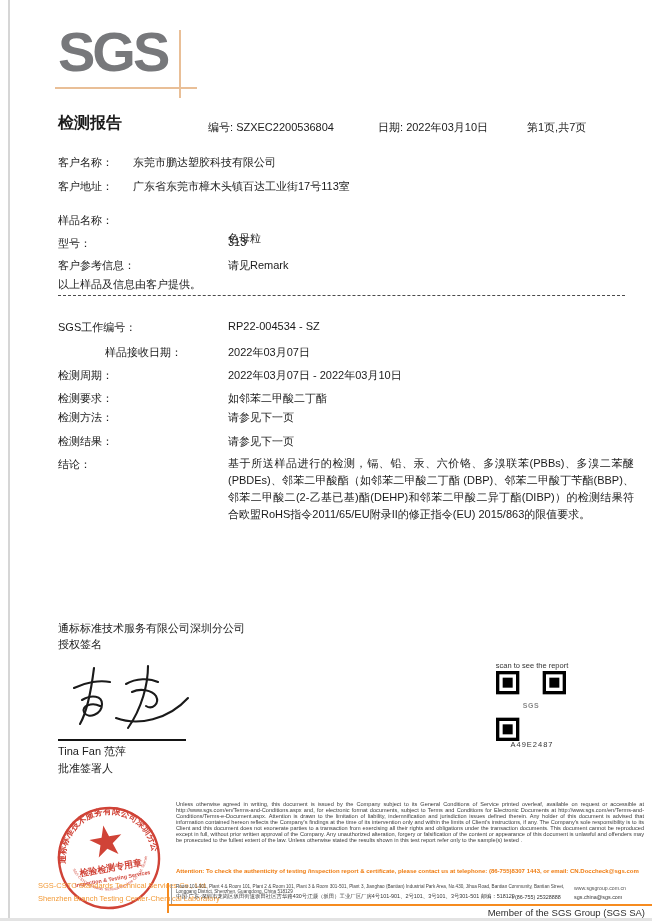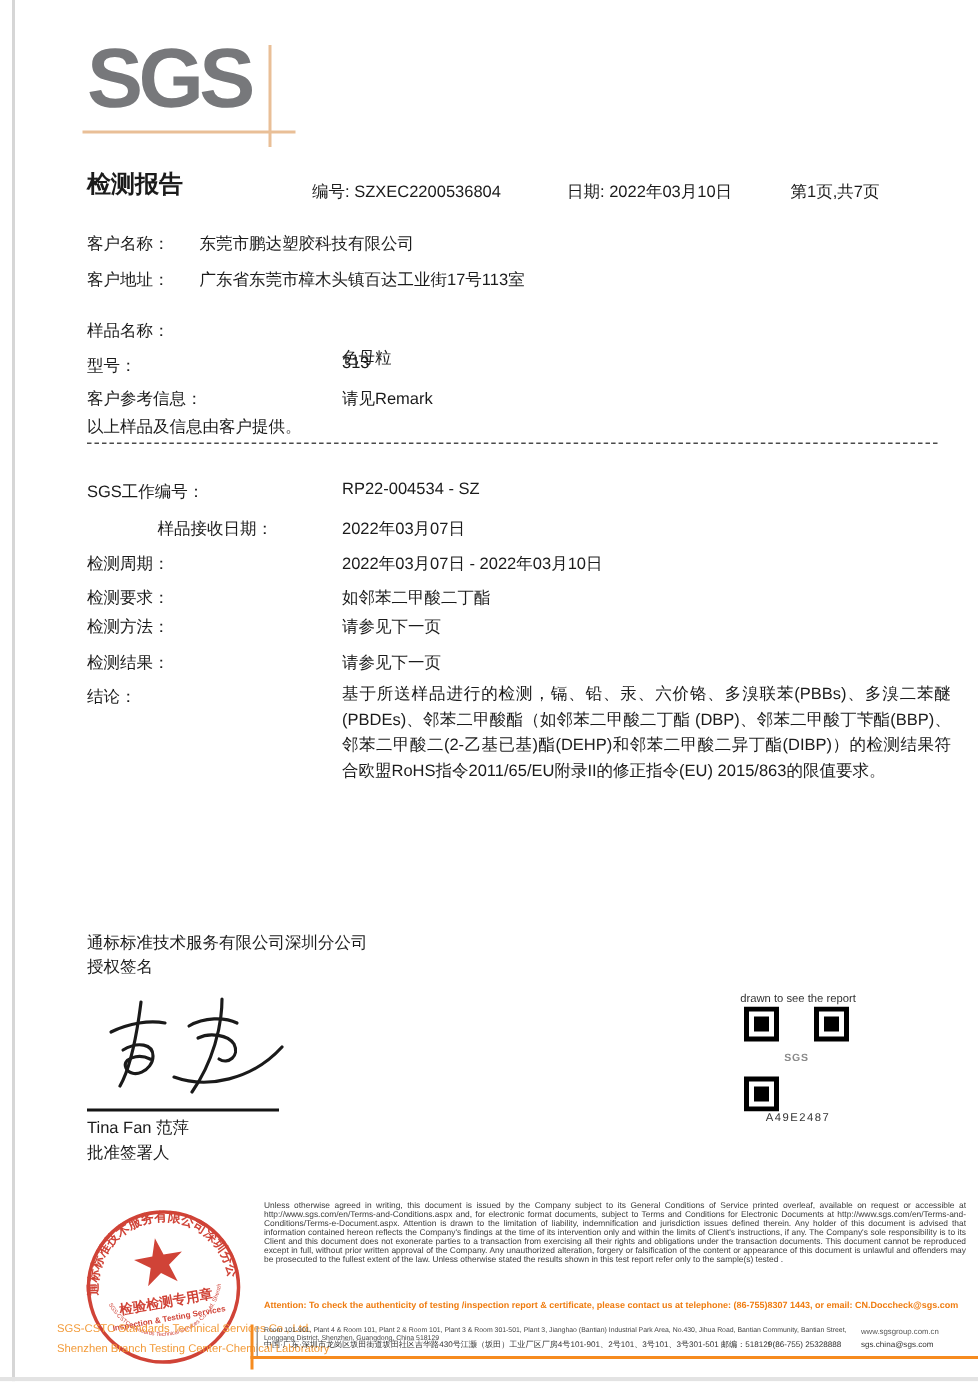--- a/index.html
+++ b/index.html
@@ -116,21 +116,21 @@
       <path d="M66,26 C76,20 90,20 98,24"></path>
       <path d="M88,8 C88,26 82,50 68,70"></path>
       <path d="M72,34 C80,30 92,32 96,38 C100,46 92,52 86,48"></path>
       <path d="M56,60 C78,68 108,62 128,40"></path>
     </g>
   </svg>
   <div class="abs sig-line"></div>
   <div class="abs val" style="left:58px;top:744px;">Tina Fan 范萍</div>
   <div class="abs val" style="left:58px;top:761px;">批准签署人</div>
 
-  <div class="abs qr-caption">drawn to see the report</div>
+  <div class="abs qr-caption">scan to see the report</div>
   <div class="abs qr-box">
     <svg id="qr-svg" width="70" height="70" viewBox="0 0 70 70">
         <rect x="0" y="0" width="23.333333333333336" height="23.333333333333336" fill="#000"></rect>
         <rect x="3.3333333333333335" y="3.3333333333333335" width="16.666666666666668" height="16.666666666666668" fill="#fff"></rect>
         <rect x="6.666666666666667" y="6.666666666666667" width="10" height="10" fill="#000"></rect>
         <rect x="46.66666666666667" y="0" width="23.333333333333336" height="23.333333333333336" fill="#000"></rect>
         <rect x="50" y="3.3333333333333335" width="16.666666666666668" height="16.666666666666668" fill="#fff"></rect>
         <rect x="53.333333333333336" y="6.666666666666667" width="10" height="10" fill="#000"></rect>
         <rect x="0" y="46.66666666666667" width="23.333333333333336" height="23.333333333333336" fill="#000"></rect>
         <rect x="3.3333333333333335" y="50" width="16.666666666666668" height="16.666666666666668" fill="#fff"></rect>
@@ -164,14 +164,15 @@
   <div class="abs disclaimer">Unless otherwise agreed in writing, this document is issued by the Company subject to its General Conditions of Service printed overleaf, available on request or accessible at http://www.sgs.com/en/Terms-and-Conditions.aspx and, for electronic format documents, subject to Terms and Conditions for Electronic Documents at http://www.sgs.com/en/Terms-and-Conditions/Terms-e-Document.aspx. Attention is drawn to the limitation of liability, indemnification and jurisdiction issues defined therein. Any holder of this document is advised that information contained hereon reflects the Company's findings at the time of its intervention only and within the limits of Client's instructions, if any. The Company's sole responsibility is to its Client and this document does not exonerate parties to a transaction from exercising all their rights and obligations under the transaction documents. This document cannot be reproduced except in full, without prior written approval of the Company. Any unauthorized alteration, forgery or falsification of the content or appearance of this document is unlawful and offenders may be prosecuted to the fullest extent of the law. Unless otherwise stated the results shown in this test report refer only to the sample(s) tested .</div>
   <div class="abs attention">Attention: To check the authenticity of testing /inspection report &amp; certificate, please contact us at telephone: (86-755)8307 1443, or email: CN.Doccheck@sgs.com</div>
   <div class="abs addr-divider"></div>
   <div class="abs addr-en">Room 101-901, Plant 4 &amp; Room 101, Plant 2 &amp; Room 101, Plant 3 &amp; Room 301-501, Plant 3, Jianghao (Bantian) Industrial Park Area, No.430, Jihua Road, Bantian Community, Bantian Street, Longgang District, Shenzhen, Guangdong, China 518129</div>
   <div class="abs website">www.sgsgroup.com.cn</div>
   <div class="abs addr-cn">中国·广东·深圳市龙岗区坂田街道坂田社区吉华路430号江灏（坂田）工业厂区厂房4号101-901、2号101、3号101、3号301-501 邮编：518129</div>
   <div class="abs phone">t (86-755) 25328888</div>
   <div class="abs email">sgs.china@sgs.com</div>
   <div class="abs orange-hline"></div>
   <div class="abs orange-vline"></div>
+  <div class="abs member">Member of the SGS Group (SGS SA)</div>
 
 </div>
 
 </body></html>

